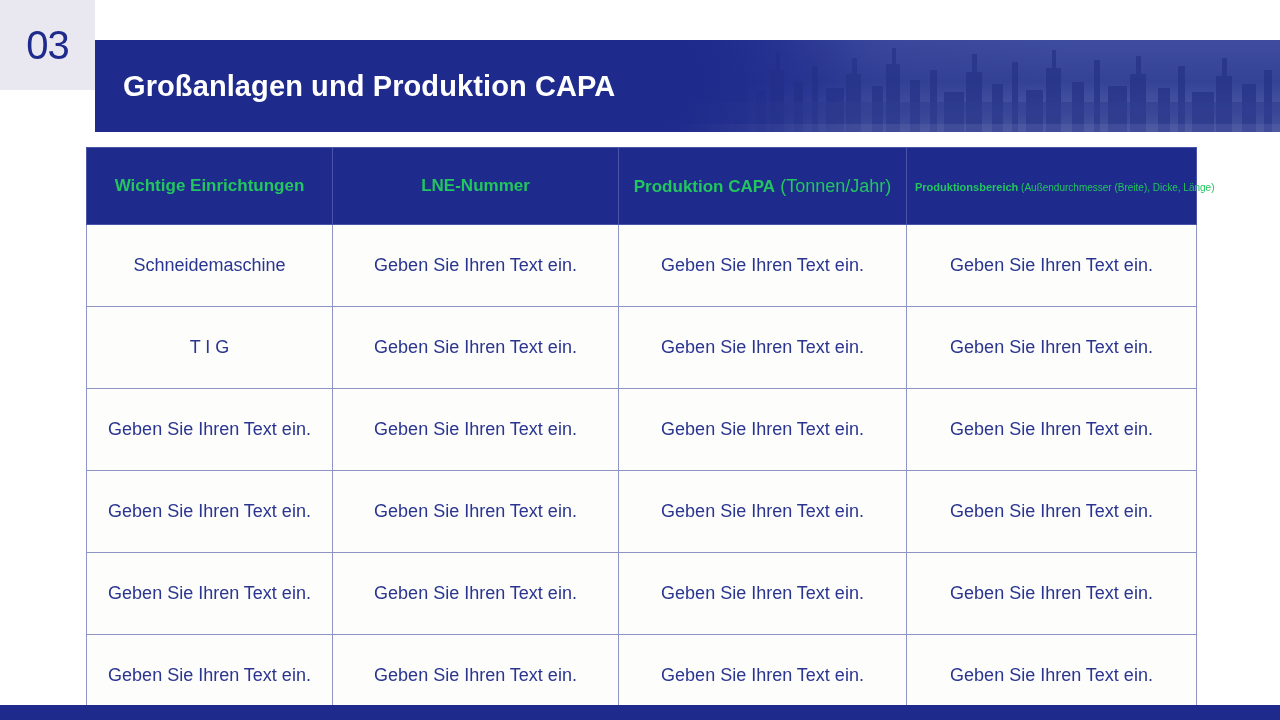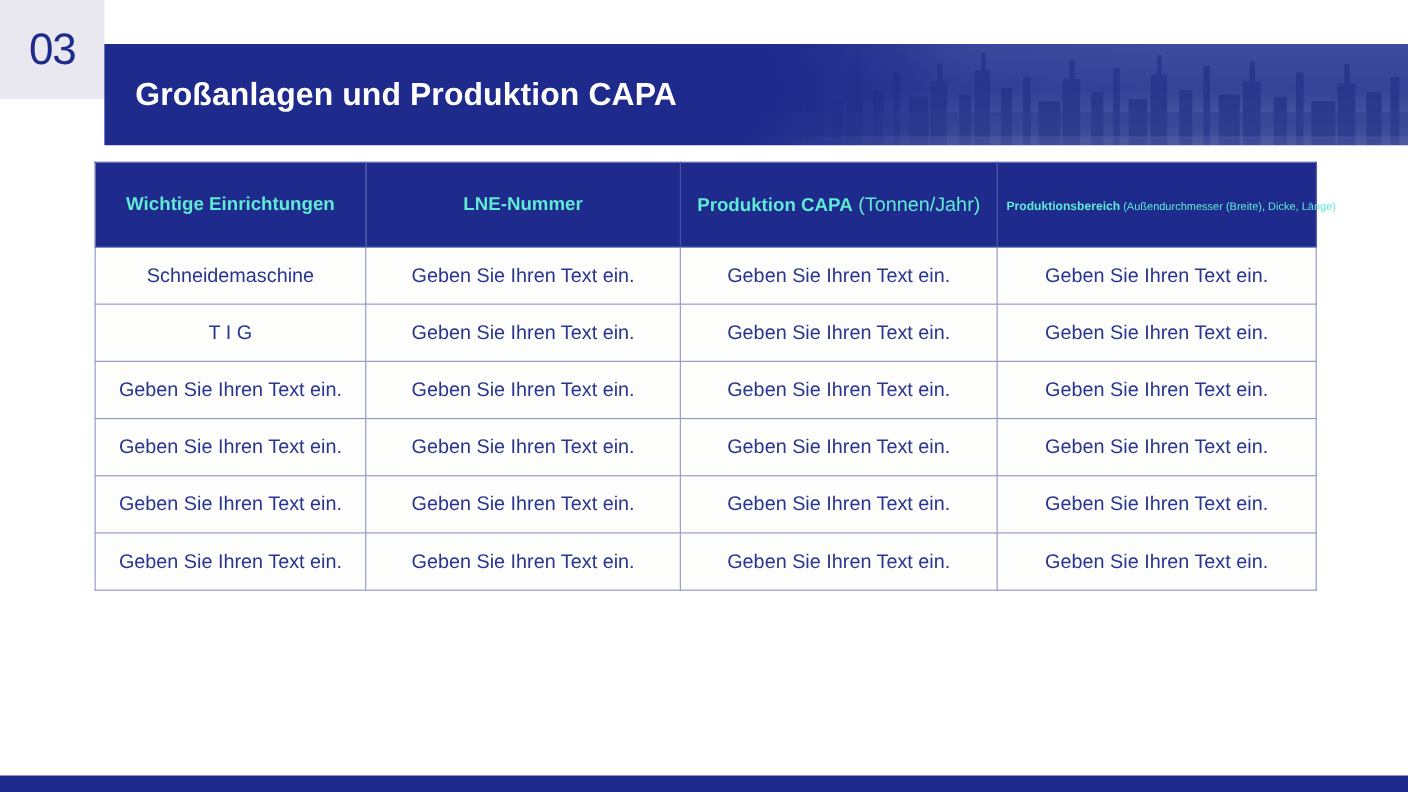--- a/index.html
+++ b/index.html
@@ -98,28 +98,28 @@
     position: absolute;
     left: 86px;
     top: 147px;
     width: 1110px;
     border-collapse: collapse;
     table-layout: fixed;
   }
   #capa-table th,
   #capa-table td {
     border: 1px solid #8e95c4;
-    padding: 0;
+    padding: 15px;
     text-align: center;
     vertical-align: middle;
   }
   #capa-table thead th {
     background: #1e2a8c;
     border-color: #4a54a8;
-    color: #5eead4;
+    color: #22c55e;
     height: 76px;
     font-size: 17px;
     font-weight: bold;
     padding: 0 8px;
   }
   #capa-table tbody td {
     height: 51px;
     background: #fdfdfc;
     color: #2a3590;
     font-size: 18px;

